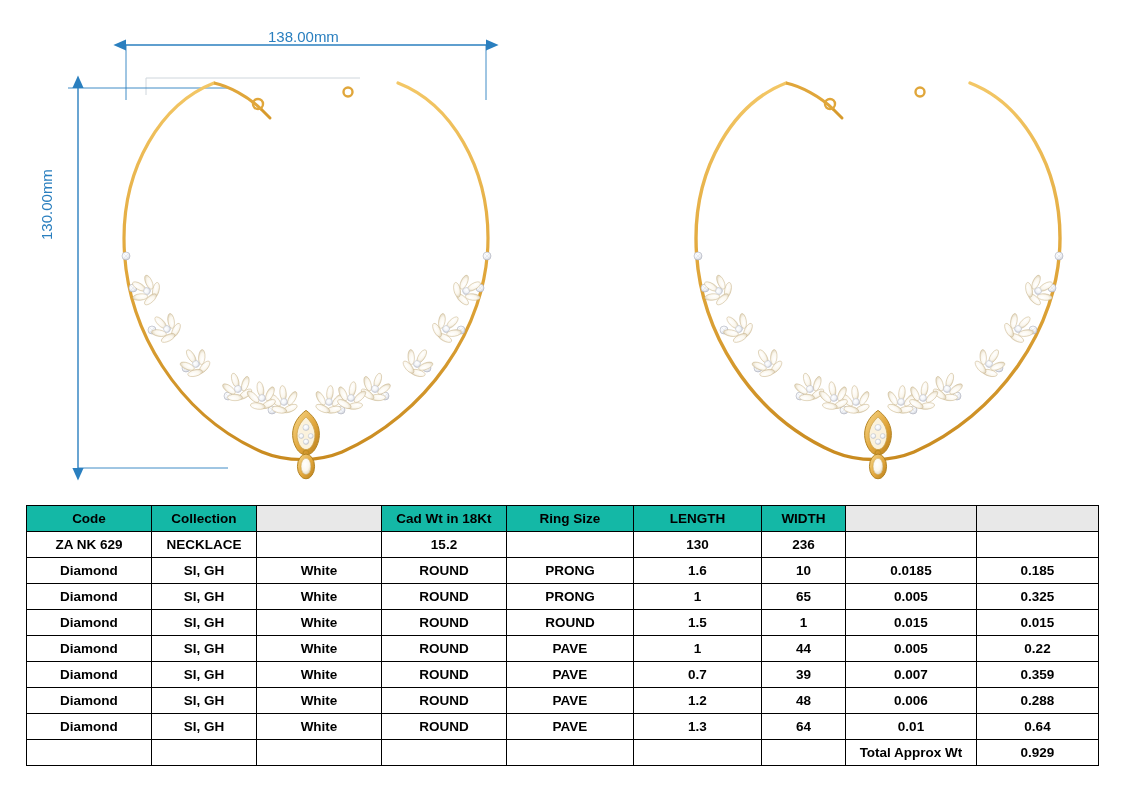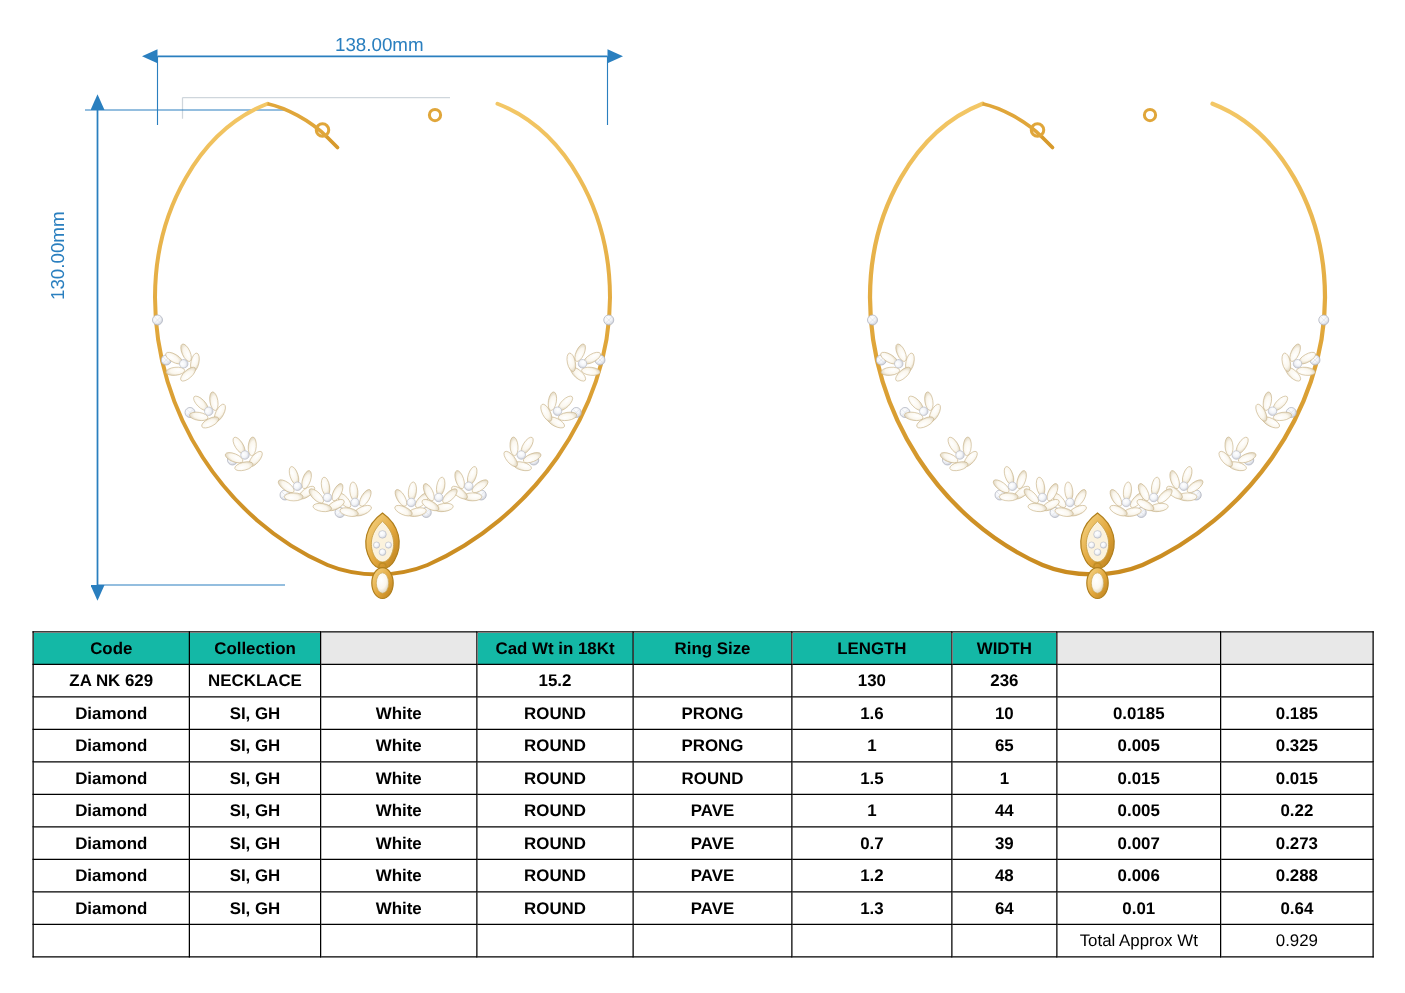--- a/index.html
+++ b/index.html
@@ -76,21 +76,21 @@
     background: #ffffff;
   }
   tr.head2 td {
     font-weight: bold;
     background: #fdf3d4;
   }
   tr.data td {
     font-weight: bold;
   }
   tr.total td {
-    font-weight: normal;
+    font-weight: bold;
   }
   td.empty { border: 1px solid #000; }
 </style>
 </head>
 <body>
 
 <div id="drawing-area">
 
   <svg width="1124" height="500" viewBox="0 0 1124 500">
     <defs>
@@ -340,21 +340,21 @@
       </tr>
       <tr class="data">
         <td>Diamond</td>
         <td>SI, GH</td>
         <td>White</td>
         <td>ROUND</td>
         <td>PAVE</td>
         <td>0.7</td>
         <td>39</td>
         <td>0.007</td>
-        <td>0.273</td>
+        <td>0.359</td>
       </tr>
       <tr class="data">
         <td>Diamond</td>
         <td>SI, GH</td>
         <td>White</td>
         <td>ROUND</td>
         <td>PAVE</td>
         <td>1.2</td>
         <td>48</td>
         <td>0.006</td>

